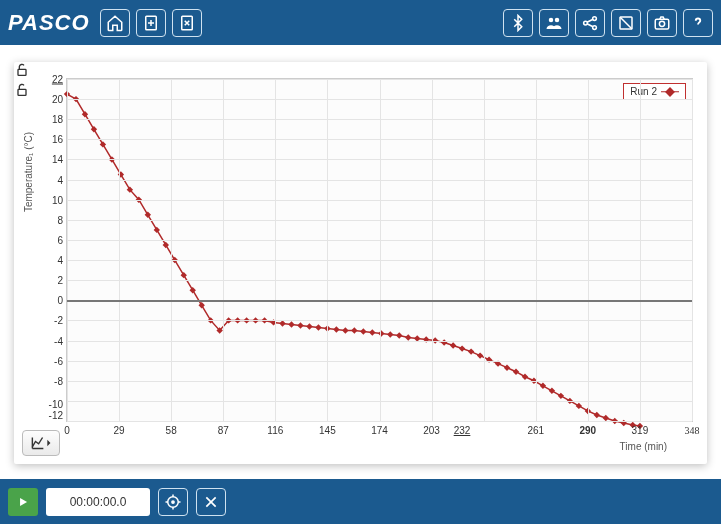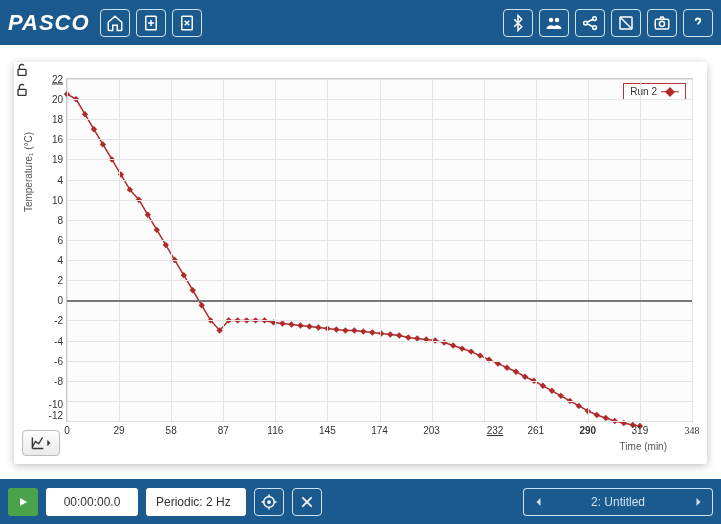--- a/index.html
+++ b/index.html
@@ -137,21 +137,21 @@
   }
   .play svg{width:14px;height:14px;}
   .timebox, .ratebox {
     height:28px;
     background:#fff; color:#333;
     border-radius:3px;
     display:flex;align-items:center;
     padding:0 10px;
     font-size:12px;
   }
-  .timebox{width:92px;justify-content:center;text-align:right;}
+  .timebox{width:104px;justify-content:center;text-align:right;}
   .ratebox{width:100px;}
   .circlebtn, .toolsbtn {
     width:30px;height:28px;
     border:1.5px solid #cfe2f0;
     border-radius:4px;
     display:flex;align-items:center;justify-content:center;
     cursor:pointer;color:#fff;
   }
   .runnav {
     margin-left:auto;
@@ -327,39 +327,39 @@
       <div class="xtick" style="left: 156.25px;">87</div>
       <div class="gridline-v" style="left: 208.333px;"></div>
       <div class="xtick" style="left: 208.333px;">116</div>
       <div class="gridline-v" style="left: 260.417px;"></div>
       <div class="xtick" style="left: 260.417px;">145</div>
       <div class="gridline-v" style="left: 312.5px;"></div>
       <div class="xtick" style="left: 312.5px;">174</div>
       <div class="gridline-v" style="left: 364.583px;"></div>
       <div class="xtick" style="left: 364.583px;">203</div>
       <div class="gridline-v" style="left: 416.667px;"></div>
-      <div class="xtick" style="left: 428px; text-decoration: underline;">232</div>
+      <div class="xtick" style="left: 395px; text-decoration: underline;">232</div>
       <div class="gridline-v" style="left: 468.75px;"></div>
       <div class="xtick" style="left: 468.75px;">261</div>
       <div class="gridline-v" style="left: 520.833px;"></div>
       <div class="xtick" style="left: 520.833px; font-weight: bold;">290</div>
       <div class="gridline-v" style="left: 572.917px;"></div>
       <div class="xtick" style="left: 572.917px;">319</div>
       <div class="gridline-v" style="left: 625px;"></div>
       <div class="xtick" style="left: 625px; font-family: Liberation Serif, serif;">348</div>
       <div class="gridline-h" style="top: 0px;"></div>
       <div class="ytick" style="top: 0px; text-decoration: underline;">22</div>
       <div class="gridline-h" style="top: 20.1176px;"></div>
       <div class="ytick" style="top: 20.1176px;">20</div>
       <div class="gridline-h" style="top: 40.2353px;"></div>
       <div class="ytick" style="top: 40.2353px;">18</div>
       <div class="gridline-h" style="top: 60.3529px;"></div>
       <div class="ytick" style="top: 60.3529px;">16</div>
       <div class="gridline-h" style="top: 80.4706px;"></div>
-      <div class="ytick" style="top: 80.4706px;">19</div>
+      <div class="ytick" style="top: 80.4706px;">14</div>
       <div class="gridline-h" style="top: 100.588px;"></div>
       <div class="ytick" style="top: 100.588px;">4</div>
       <div class="gridline-h" style="top: 120.706px;"></div>
       <div class="ytick" style="top: 120.706px;">10</div>
       <div class="gridline-h" style="top: 140.824px;"></div>
       <div class="ytick" style="top: 140.824px;">8</div>
       <div class="gridline-h" style="top: 160.941px;"></div>
       <div class="ytick" style="top: 160.941px;">6</div>
       <div class="gridline-h" style="top: 181.059px;"></div>
       <div class="ytick" style="top: 181.059px;">4</div>
@@ -398,39 +398,25 @@
   </div>
 </div>
 
 <div class="bottombar">
   <div class="play">
     <svg viewBox="0 0 24 24" fill="#fff">
         <path d="M7 5v14l12-7z"></path>
       </svg>
   </div>
   <div class="timebox">00:00:00.0</div>
-  <div class="ratebox">Periodic: 2 Hz</div>
   <div class="circlebtn">
     <svg width="18" height="18" viewBox="0 0 24 24" fill="none" stroke="currentColor" stroke-width="2">
         <circle cx="12" cy="12" r="7"></circle>
         <circle cx="12" cy="12" r="1.5" fill="currentColor"></circle>
         <path d="M12 2v3M12 19v3M2 12h3M19 12h3"></path>
       </svg>
   </div>
   <div class="toolsbtn">
     <svg width="16" height="16" viewBox="0 0 24 24" fill="none" stroke="currentColor" stroke-width="2.5">
         <path d="M5 5l14 14M19 5L5 19"></path>
       </svg>
   </div>
-  <div class="runnav">
-    <div class="navbtn left">
-      <svg width="12" height="12" viewBox="0 0 24 24" fill="#cfe2f0">
-          <path d="M15 4l-8 8 8 8z"></path>
-        </svg>
-    </div>
-    <div class="runlabel">2: Untitled</div>
-    <div class="navbtn right">
-      <svg width="12" height="12" viewBox="0 0 24 24" fill="#cfe2f0">
-          <path d="M9 4l8 8-8 8z"></path>
-        </svg>
-    </div>
-  </div>
 </div>
 
 </body></html>

